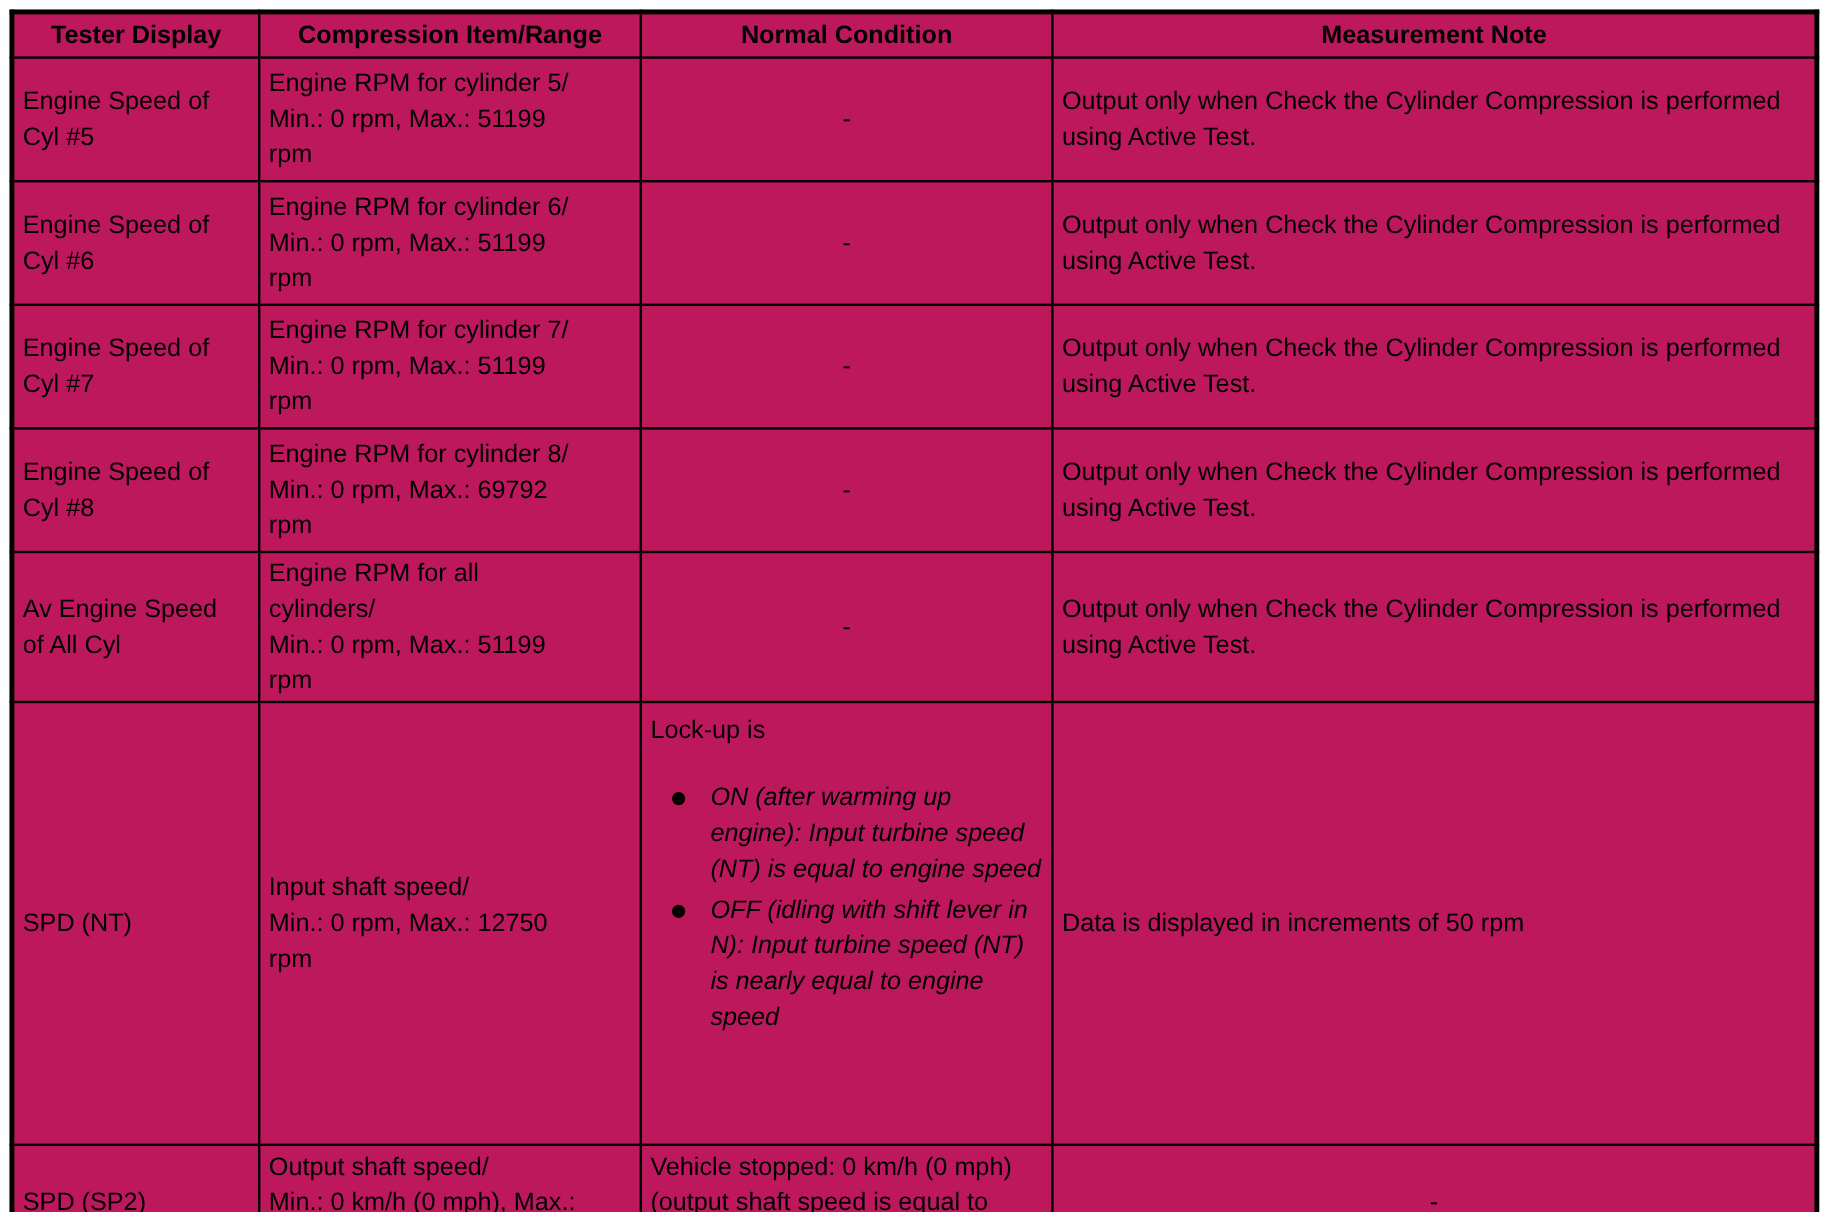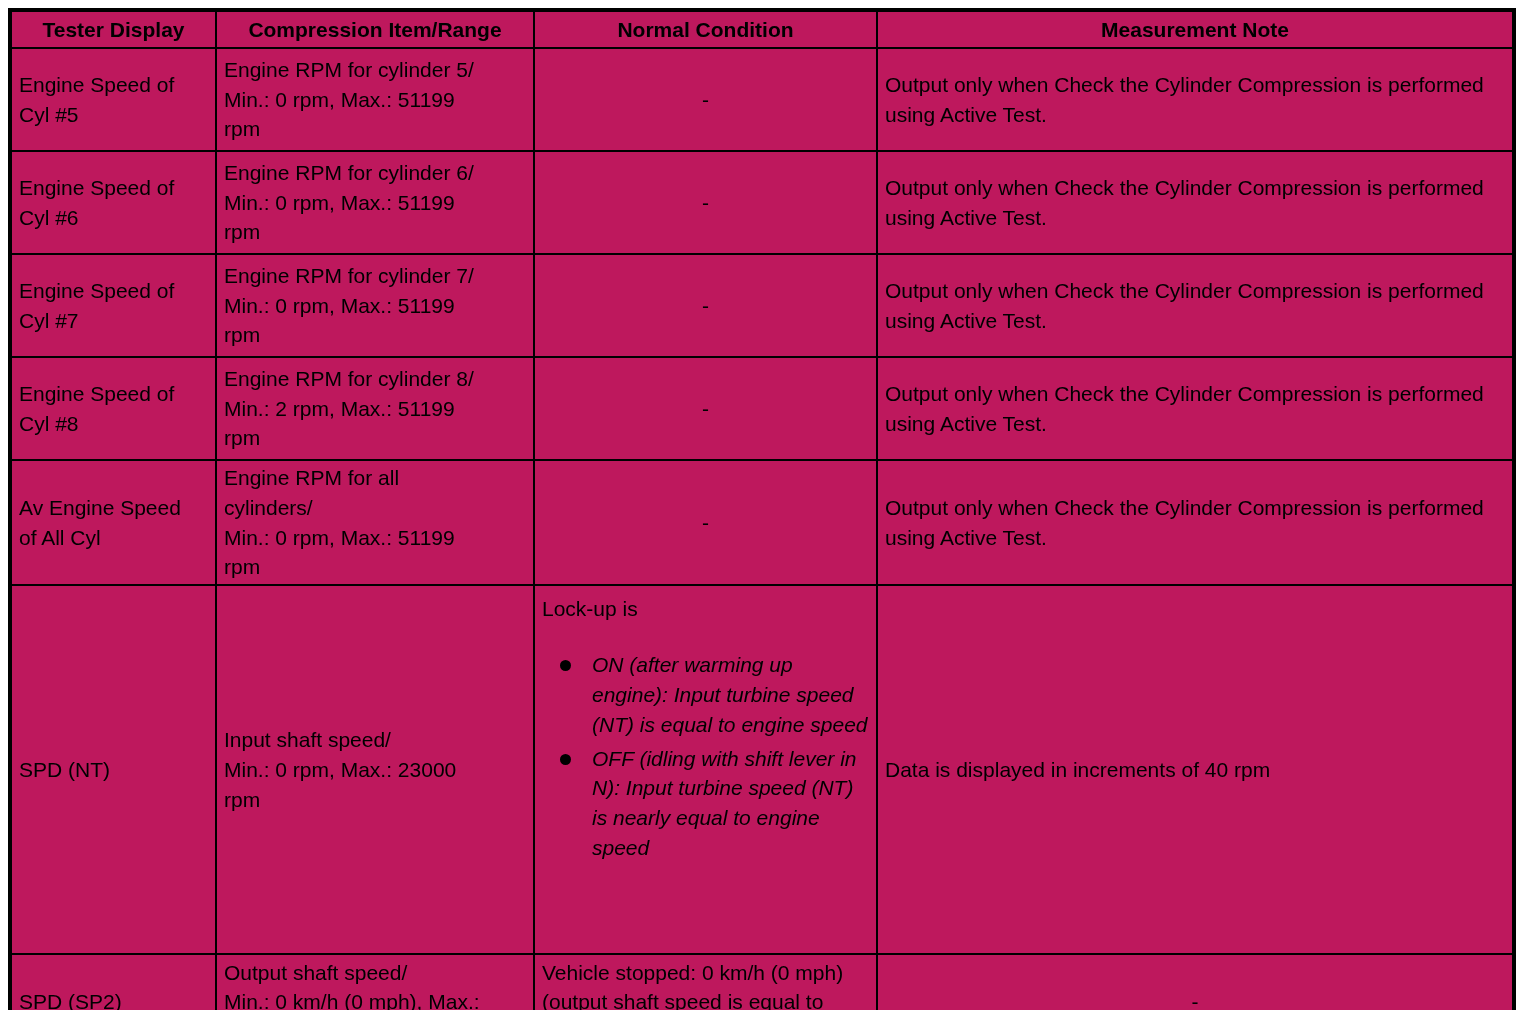--- a/index.html
+++ b/index.html
@@ -108,48 +108,48 @@
         <td class="pre">Engine RPM for cylinder 7/
 Min.: 0 rpm, Max.: 51199
 rpm</td>
         <td class="center">-</td>
         <td>Output only when Check the Cylinder Compression is performed using Active Test.</td>
       </tr>
       <tr class="r-std">
         <td class="pre">Engine Speed of
 Cyl #8</td>
         <td class="pre">Engine RPM for cylinder 8/
-Min.: 2 rpm, Max.: 51199
+Min.: 0 rpm, Max.: 69792
 rpm</td>
         <td class="center">-</td>
         <td>Output only when Check the Cylinder Compression is performed using Active Test.</td>
       </tr>
       <tr class="r-av">
         <td class="pre">Av Engine Speed
 of All Cyl</td>
         <td class="pre">Engine RPM for all
 cylinders/
 Min.: 0 rpm, Max.: 51199
 rpm</td>
         <td class="center">-</td>
         <td>Output only when Check the Cylinder Compression is performed using Active Test.</td>
       </tr>
       <tr class="r-nt">
         <td class="pre">SPD (NT)</td>
         <td class="pre">Input shaft speed/
-Min.: 0 rpm, Max.: 23000
+Min.: 0 rpm, Max.: 12750
 rpm</td>
         <td class="vtop">
           <div>Lock-up is</div>
           <ul class="lockup-list">
             <li>ON (after warming up engine): Input turbine speed (NT) is equal to engine speed</li>
             <li>OFF (idling with shift lever in N): Input turbine speed (NT) is nearly equal to engine speed</li>
           </ul>
         </td>
-        <td>Data is displayed in increments of 40 rpm</td>
+        <td>Data is displayed in increments of 50 rpm</td>
       </tr>
       <tr class="r-sp2">
         <td class="pre">SPD (SP2)</td>
         <td class="pre">Output shaft speed/
 Min.: 0 km/h (0 mph), Max.:
 255 km/h (158 mph)</td>
         <td>Vehicle stopped: 0 km/h (0 mph) (output shaft speed is equal to vehicle speed)</td>
         <td class="center">-</td>
       </tr>
     </tbody>

